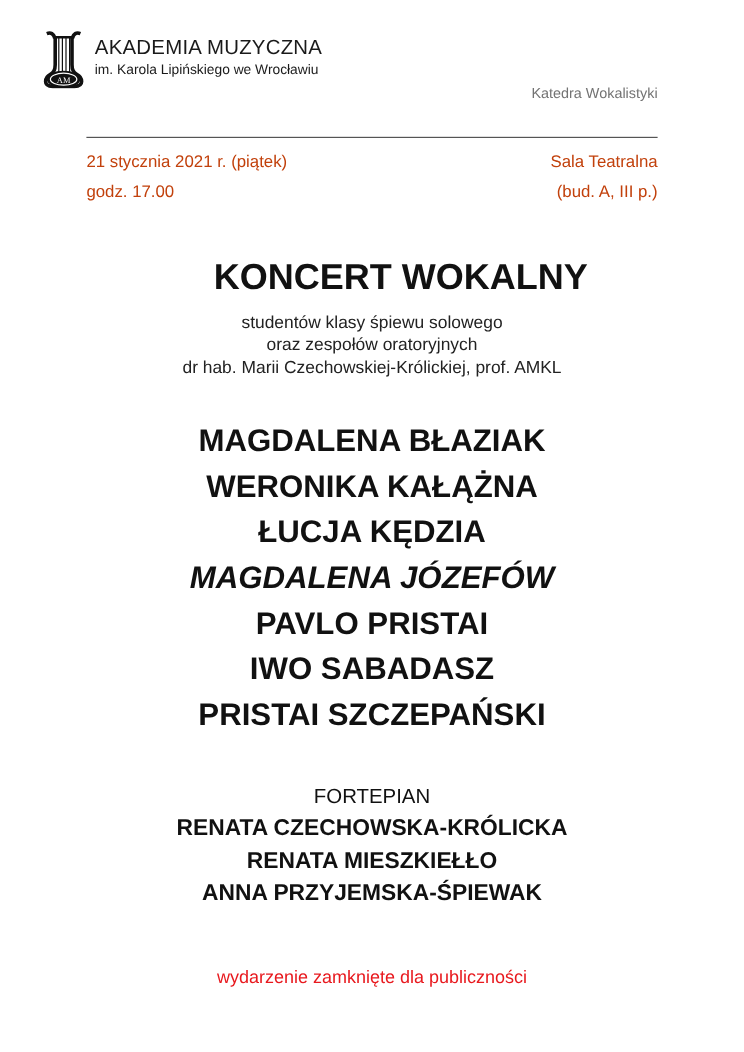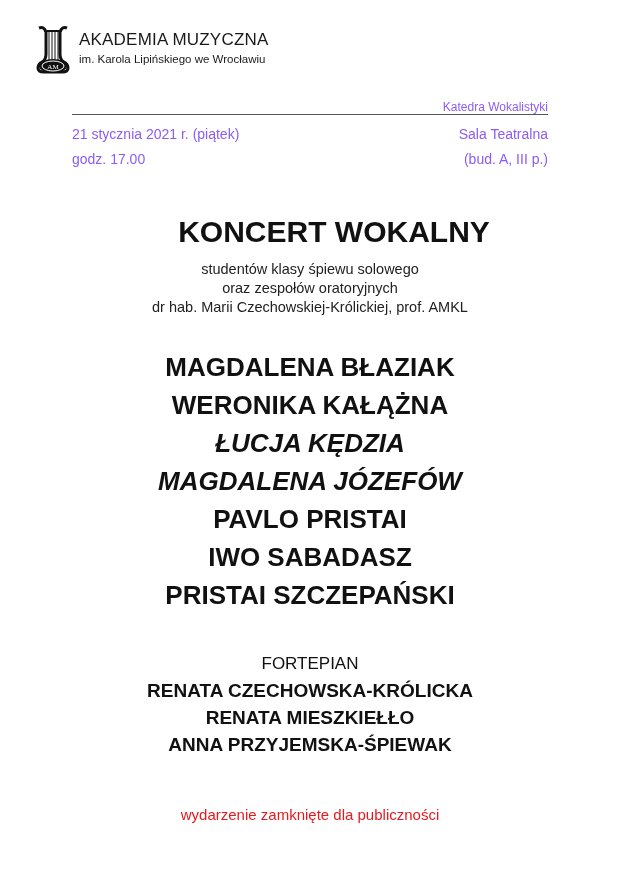--- a/index.html
+++ b/index.html
@@ -1,22 +1,22 @@
 <!DOCTYPE html>
 <html><head>
 <meta charset="utf-8">
 <style>
   html, body { margin:0; padding:0; background:#ffffff; }
   body { width:620px; height:877px; position:relative; overflow:hidden; color:#111; }
   .logo { position:absolute; left:36px; top:24px; width:34px; height:50px; }
   .inst-name { position:absolute; left:79px; top:30px; font-family:"Liberation Sans", sans-serif; font-size:17px; letter-spacing:0.2px; color:#1a1a1a; }
   .inst-sub { position:absolute; left:79px; top:53px; font-family:"Liberation Sans", sans-serif; font-size:11.5px; color:#1a1a1a; }
-  .dept { position:absolute; right:72px; top:100px; font-family:"Liberation Sans", sans-serif; font-size:12px; color:#8b5cf6; }
+  .dept { position:absolute; right:72px; top:71px; font-family:"Liberation Sans", sans-serif; font-size:12px; color:#737373; }
   .rule { position:absolute; left:72px; right:72px; top:114px; height:0; border-top:1px solid #555; }
-  .info { position:absolute; font-family:"Liberation Sans", sans-serif; font-size:14px; color:#8b5cf6; }
+  .info { position:absolute; font-family:"Liberation Sans", sans-serif; font-size:14px; color:#c2410c; }
   .center { position:absolute; left:0; right:0; text-align:center; font-family:"Liberation Sans", sans-serif; }
   .title { top:215px; font-size:30px; font-weight:bold; color:#111;padding-left:48px; }
   .sub { font-size:14.5px; color:#222; line-height:19px; }
   .performer { font-size:26px; font-weight:bold; color:#111; line-height:38px; }
   .piano-label { top:654px; font-size:17px; color:#111; }
   .pianist { font-size:19px; font-weight:bold; color:#111; line-height:26px; }
   .notice { top:806px; font-size:15px; color:#e8191e; }
 </style>
 </head>
 <body>
@@ -46,21 +46,21 @@
 <div class="info" style="right:72px; top:151px;">(bud. A, III p.)</div>
 
 <div class="center title">KONCERT WOKALNY</div>
 
 <div class="center sub" style="top:260px;">studentów klasy śpiewu solowego</div>
 <div class="center sub" style="top:279px;">oraz zespołów oratoryjnych</div>
 <div class="center sub" style="top:298px;">dr hab. Marii Czechowskiej-Królickiej, prof. AMKL</div>
 
 <div class="center performer" style="top:348px;">MAGDALENA BŁAZIAK</div>
 <div class="center performer" style="top:386px;">WERONIKA KAŁĄŻNA</div>
-<div class="center performer" style="top:424px;font-style:italic;">ŁUCJA KĘDZIA</div>
+<div class="center performer" style="top:424px;">ŁUCJA KĘDZIA</div>
 <div class="center performer" style="top:462px;font-style:italic;">MAGDALENA JÓZEFÓW</div>
 <div class="center performer" style="top:500px;">PAVLO PRISTAI</div>
 <div class="center performer" style="top:538px;">IWO SABADASZ</div>
 <div class="center performer" style="top:576px;">PRISTAI SZCZEPAŃSKI</div>
 
 <div class="center piano-label">FORTEPIAN</div>
 <div class="center pianist" style="top:678px;">RENATA CZECHOWSKA-KRÓLICKA</div>
 <div class="center pianist" style="top:705px;">RENATA MIESZKIEŁŁO</div>
 <div class="center pianist" style="top:732px;">ANNA PRZYJEMSKA-ŚPIEWAK</div>
 

